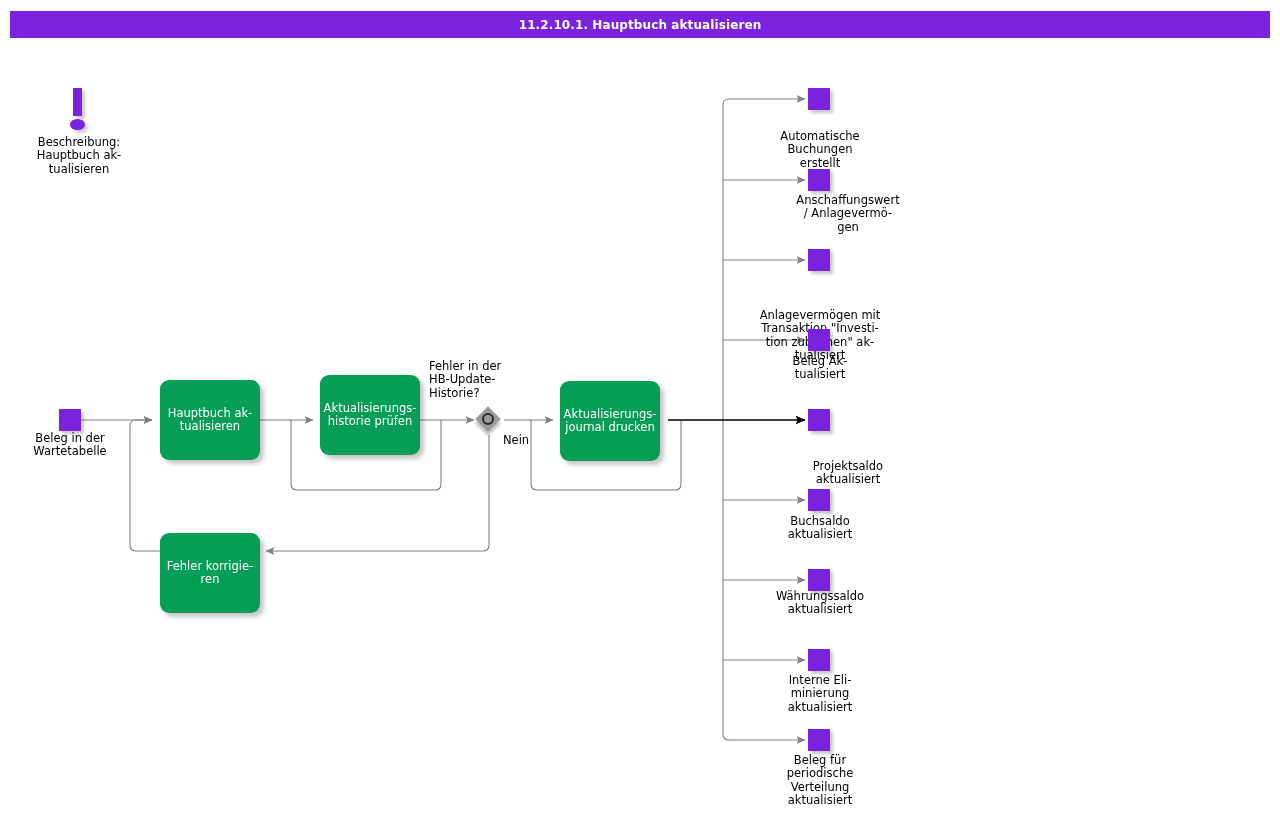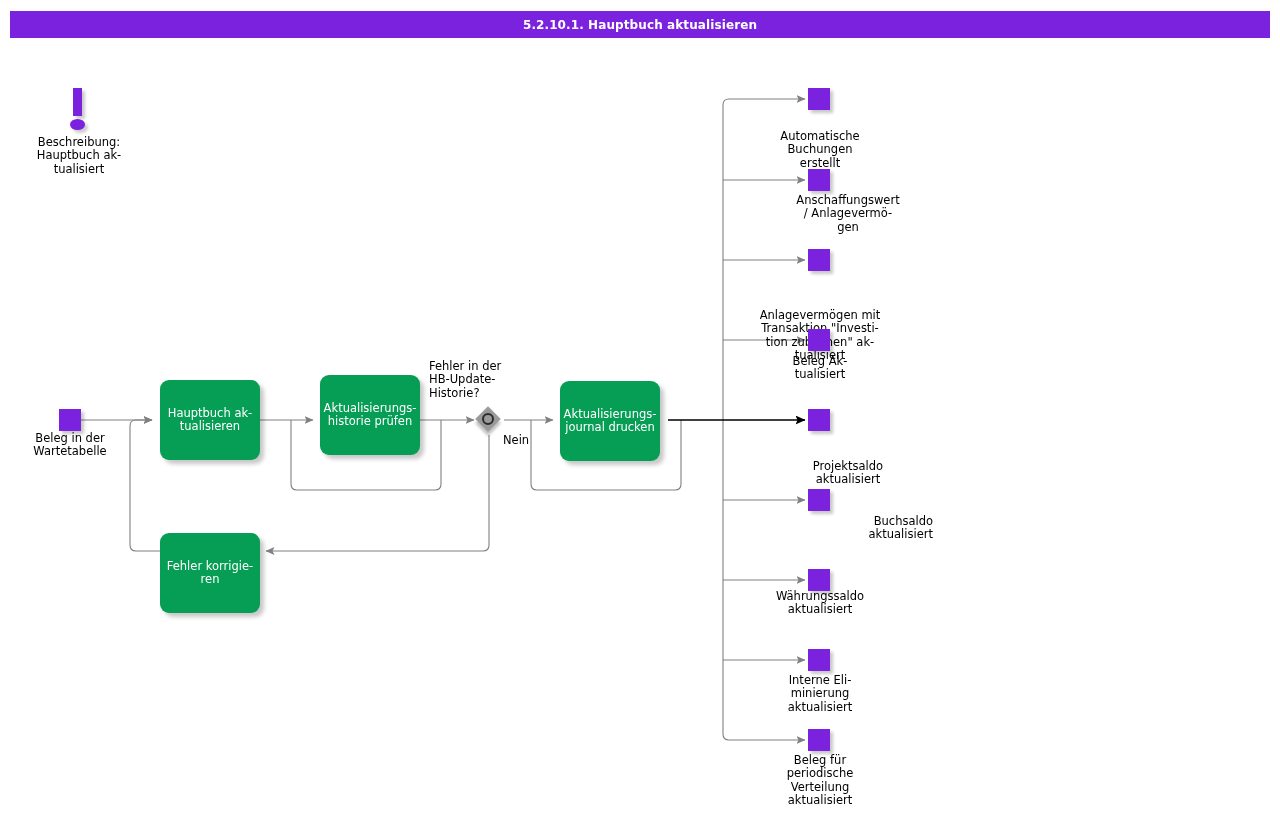--- a/index.html
+++ b/index.html
@@ -158,21 +158,21 @@
     line-height: 13.4px;
     white-space: pre-line;
   }
 </style>
 </head>
 <body>
 
 <div id="canvas">
 
   <div class="titlebar">
-    <span>5.2.10.1. Hauptbuch aktualisieren</span>
+    <span>11.2.10.1. Hauptbuch aktualisieren</span>
   </div>
 
   <svg id="wires" width="1280" height="819" viewBox="0 0 1280 819">
     <defs>
       <marker id="arrG" markerWidth="9" markerHeight="8" refX="8.5" refY="4" orient="auto" markerUnits="userSpaceOnUse">
         <path d="M0,0 L9,4 L0,8 L2,4 Z" fill="#808080"></path>
       </marker>
       <marker id="arrGL" markerWidth="9" markerHeight="8" refX="8.5" refY="4" orient="auto" markerUnits="userSpaceOnUse">
         <path d="M0,0 L9,4 L0,8 L2,4 Z" fill="#808080"></path>
       </marker>
@@ -211,21 +211,21 @@
 
     <path d="M 668,420 L 805,420" fill="none" stroke="#000000" stroke-width="1.7" marker-end="url(#arrB)"></path>
   </svg>
 
   <div class="note" style="left:65px; top:88px;">
     <div class="note-bar"></div>
     <div class="note-dot"></div>
   </div>
   <div class="note-label" style="left:14px; top:136px;">Beschreibung:
 Hauptbuch ak-
-tualisiert</div>
+tualisieren</div>
 
   <div class="event" style="left:59px; top:409px;"></div>
   <div class="ev-label" style="left:-10px; top:432px;">Beleg in der
 Wartetabelle</div>
 
   <div class="func" style="left:160px; top:380px;">Hauptbuch ak-
 tualisieren</div>
 
   <div class="func" style="left:320px; top:375px;">Aktualisierungs-
 historie prüfen</div>
@@ -263,21 +263,21 @@
 
   <div class="event" style="left:808px; top:329px;"></div>
   <div class="ev-label" style="left:740px; top:355px;">Beleg Ak-
 tualisiert</div>
 
   <div class="event" style="left:808px; top:409px;"></div>
   <div class="ev-label" style="left:768px; top:432px;margin-top:28px;">Projektsaldo
 aktualisiert</div>
 
   <div class="event" style="left:808px; top:489px;"></div>
-  <div class="ev-label" style="left:773px; top:515px;text-align:right;">Buchsaldo
+  <div class="ev-label" style="left:740px; top:515px;">Buchsaldo
 aktualisiert</div>
 
   <div class="event" style="left:808px; top:569px;"></div>
   <div class="ev-label" style="left:740px; top:590px;">Währungssaldo
 aktualisiert</div>
 
   <div class="event" style="left:808px; top:649px;"></div>
   <div class="ev-label" style="left:740px; top:674px;">Interne Eli-
 minierung
 aktualisiert</div>

